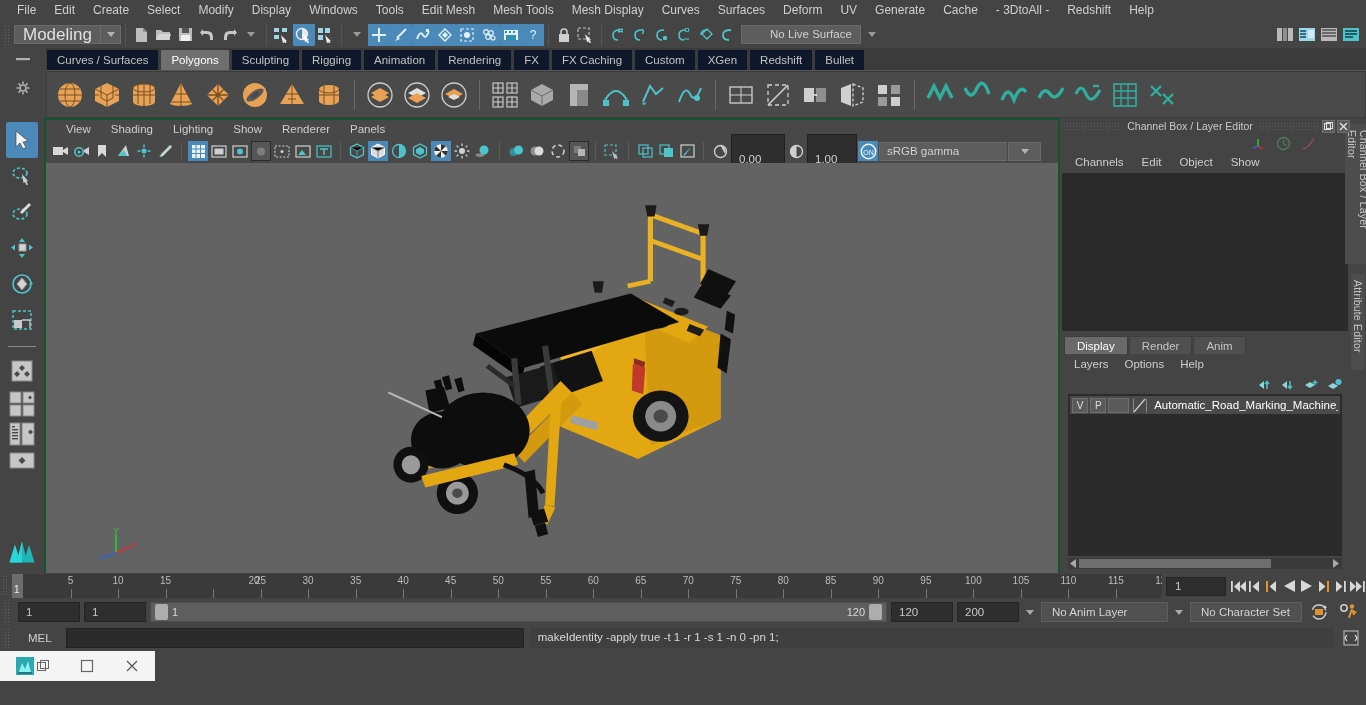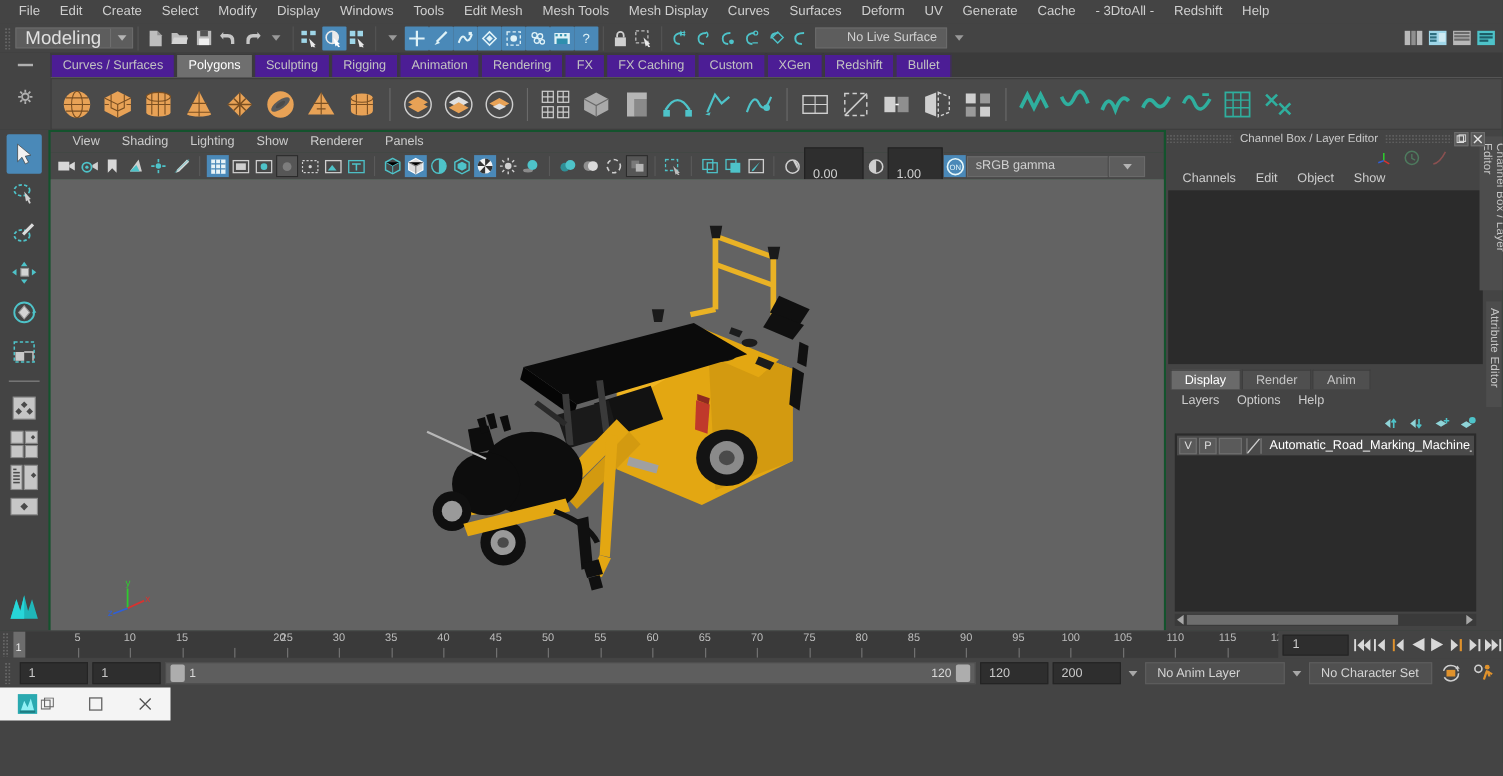--- a/index.html
+++ b/index.html
@@ -30,21 +30,21 @@
   .ibtn{width:22px;height:22px;display:flex;align-items:center;justify-content:center;border-radius:1px;cursor:default;}
   .ibtn.on{background:#4a89b8;}
   .field{height:19px;background:#5d5d5d;border:1px solid #6a6a6a;color:#d0d0d0;font-size:11.5px;line-height:17px;padding:0 7px;}
   .dkfield{height:19px;background:#2e2e2e;border:1px solid #222;color:#d0d0d0;font-size:11.5px;line-height:17px;padding:16px 7px;}
 
   
   .shelfwrap{display:flex;background:#3c3c3c;}
   .shelfleft{width:46px;background:#444;display:flex;flex-direction:column;align-items:center;padding-top:4px;gap:10px;}
   .shelfcol{flex:1;min-width:0;}
   .shelftabs{height:23px;background:#3b3b3b;display:flex;align-items:flex-end;border-bottom:1px solid #555;}
-  .stab{height:21px;padding:0 10px;line-height:21px;font-size:11.5px;color:#c2c2c2;background:#4c1d95;border:1px solid #3b3b3b;border-bottom:none;margin-right:1px;cursor:default;}
+  .stab{height:21px;padding:0 10px;line-height:21px;font-size:11.5px;color:#c2c2c2;background:#0f172a;border:1px solid #3b3b3b;border-bottom:none;margin-right:1px;cursor:default;}
   .stab.active{background:#6f6f6f;color:#fff;}
   .shelfrow{height:47px;background:#4a4a4a;display:flex;align-items:center;padding:0 6px;gap:3px;border:1px solid #3c3c3c;}
   .shelfico{width:34px;height:34px;display:flex;align-items:center;justify-content:center;cursor:default;}
   .vsep{width:1px;height:30px;background:#6a6a6a;margin:0 5px;}
 
   
   .body{display:flex;height:455px;background:#14532d;}
   .toolbox{width:44px;background:#444;display:flex;flex-direction:column;align-items:center;padding-top:4px;}
   .tb{width:32px;height:36px;display:flex;align-items:center;justify-content:center;cursor:default;}
   .tb.sel{background:#4a89b8;border-radius:2px;}
@@ -1299,20 +1299,32 @@
           <circle cx="5" cy="5" r="3.2" fill="none" stroke="#cfcfcf" stroke-width="1.5"></circle>
           <g fill="#e0922c">
             <circle cx="13" cy="3.5" r="2.2"></circle>
             <path d="M12 6 l3 1 1 5 -2 0 -1-3 -2 6 -2-0.5 2-6z"></path>
             <path d="M14 7 l4 2 -1 1.6 -4-2z"></path>
           </g>
         </svg>
     </div>
   </div>
 
+  <div class="cmdrow">
+    <div class="grip" style="height:20px;"></div>
+    <div class="mel">MEL</div>
+    <div class="cmdin"></div>
+    <div class="cmdout">makeIdentity -apply true -t 1 -r 1 -s 1 -n 0 -pn 1;</div>
+    <div style="width:22px;display:flex;align-items:center;justify-content:center;">
+      <svg width="16" height="16" viewBox="0 0 16 16">
+          <rect x="1" y="1" width="14" height="14" fill="none" stroke="#b0b0b0" stroke-width="1.2"></rect>
+          <path d="M4 5 l-2 3 2 3M12 5 l2 3 -2 3" stroke="#e0e0e0" stroke-width="1.2" fill="none"></path>
+        </svg>
+    </div>
+  </div>
 
   <div class="taskbar">
     <div class="tbwin">
       <span style="display:flex;align-items:center;gap:3px;">
         <svg width="18" height="18" viewBox="0 0 18 18">
             <rect width="18" height="18" fill="#2aa9b0"></rect>
             <path d="M3 15 L6 6 L9 12 L12 4 L15 15z" fill="#8ff0f4"></path>
             <rect x="2" y="15" width="14" height="2" fill="#1d7b80"></rect>
           </svg>
         <svg width="12" height="12" viewBox="0 0 12 12">

